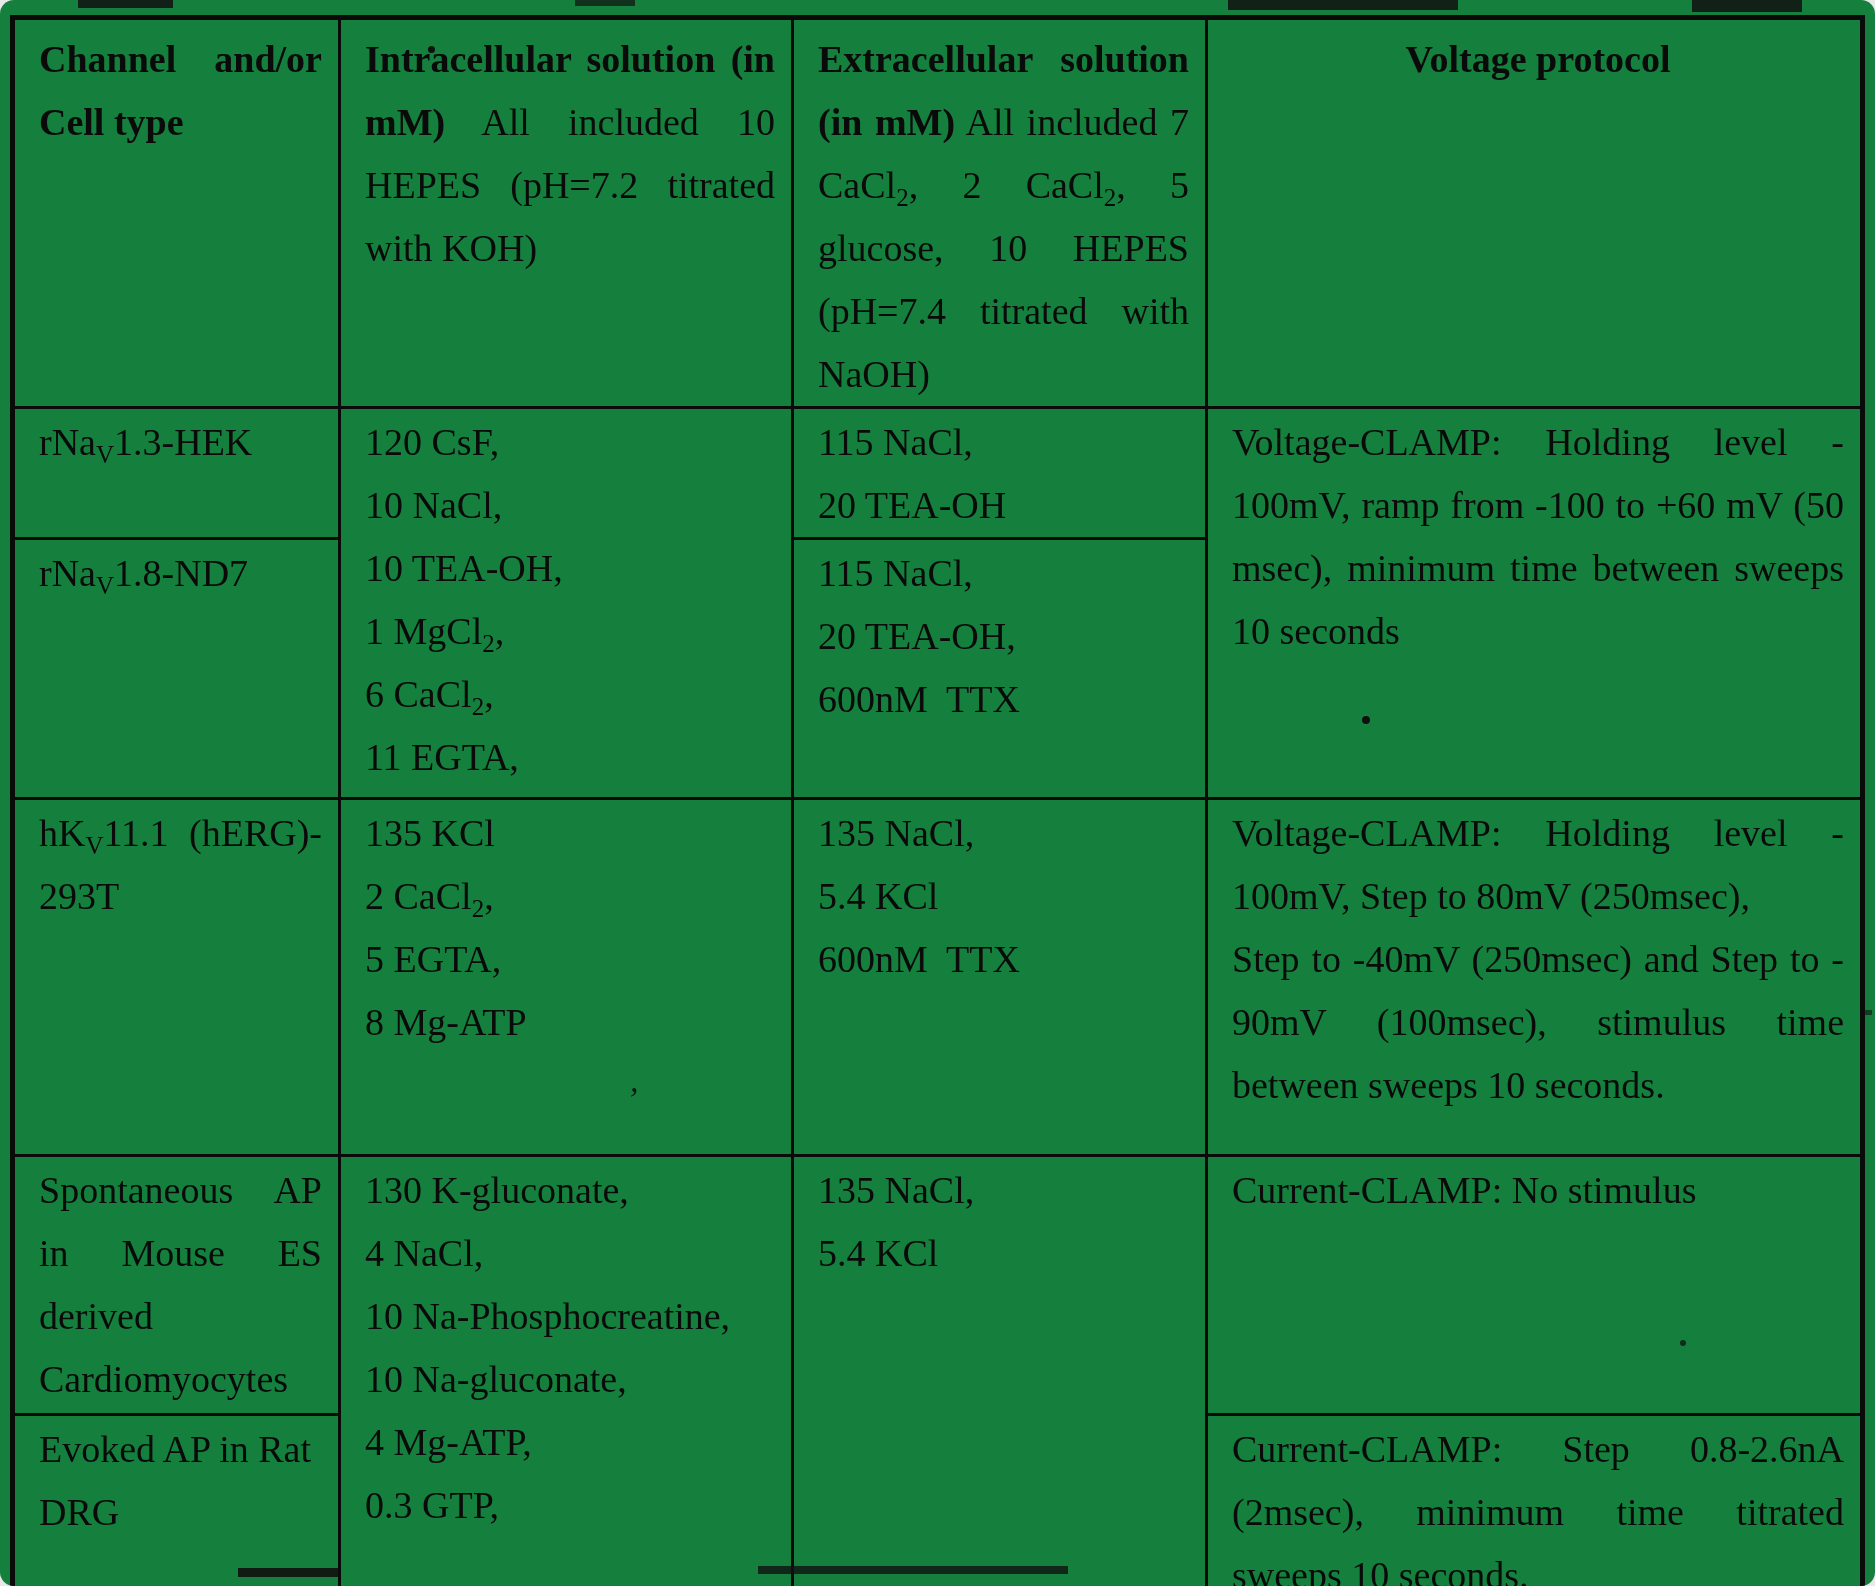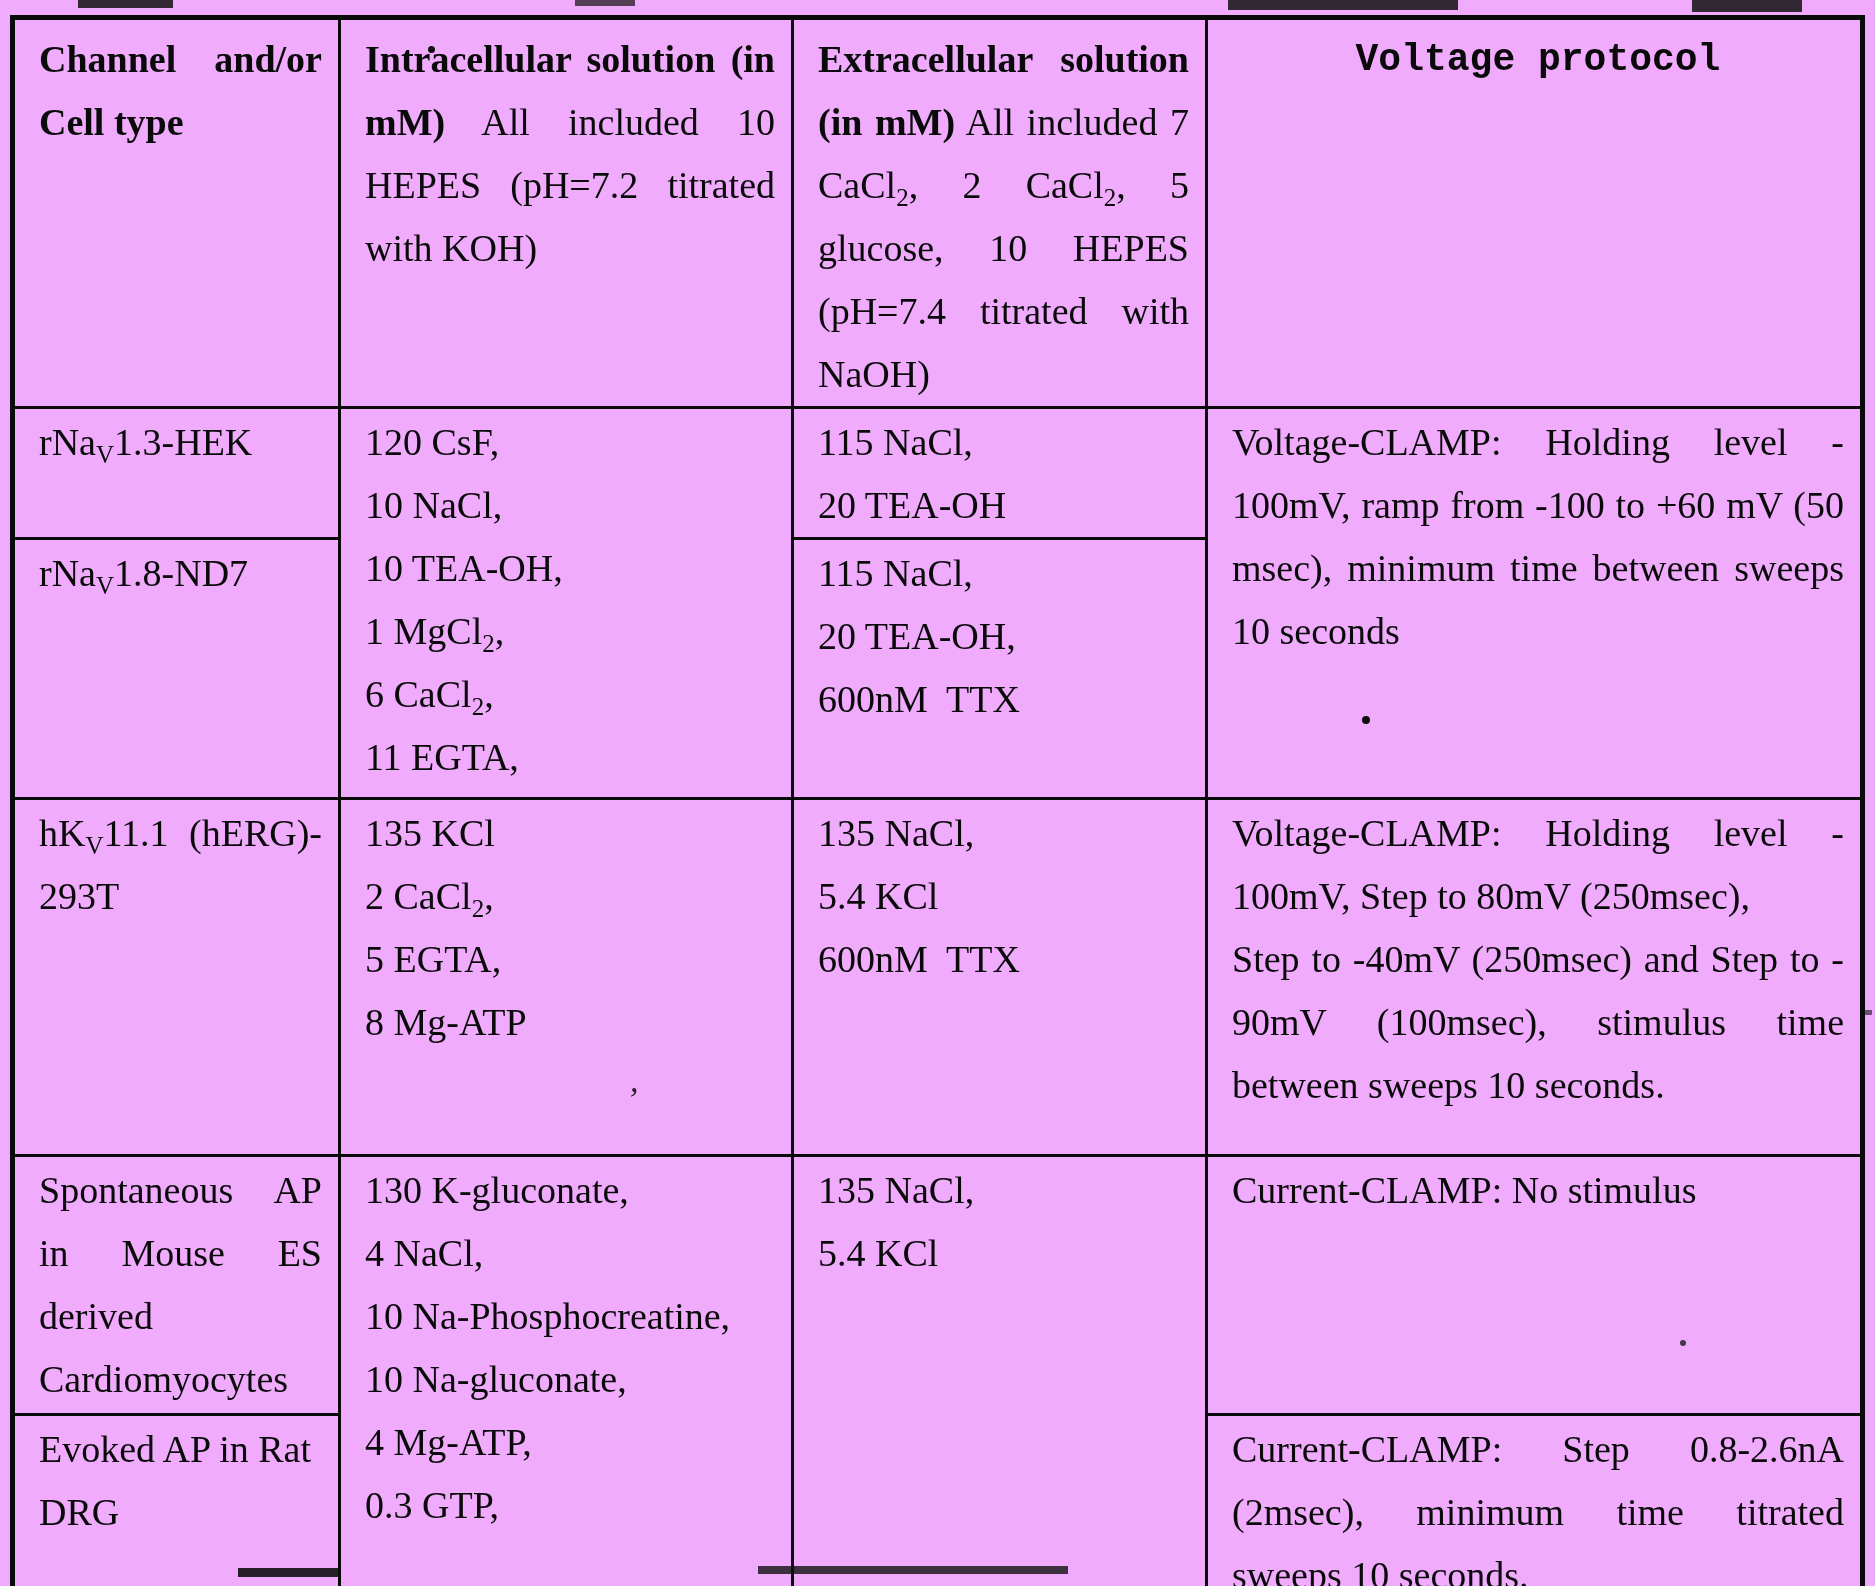--- a/index.html
+++ b/index.html
@@ -1,25 +1,25 @@
 <!DOCTYPE html>
 <html><head>
 <meta charset="utf-8">
 <style>
   html,body{margin:0;padding:0;background:#e8e8e8;}
-  #page{position:relative;width:1875px;height:1586px;background:#f0abfc;overflow:hidden;
-        font-family:"Liberation Serif","DejaVu Serif",serif;color:#0a0a0a;}
+  #page{position:relative;width:1875px;height:1586px;background:#15803d;overflow:hidden;
+        font-family:"Liberation Serif","DejaVu Serif",serif;color:#0a0a0a;border-radius:14px;}
   table.doc{position:absolute;left:10px;top:15px;border-collapse:collapse;table-layout:fixed;
             border:5px solid #0a0a0a;}
   table.doc td,table.doc th{border:3px solid #0a0a0a;vertical-align:top;text-align:left;
             font-weight:normal;padding:2px 16px 0 24px;overflow:hidden;}
   table.doc th{padding-top:8px;}
   .line{font-size:38px;line-height:63px;height:63px;white-space:pre-wrap;overflow:hidden;}
   .line.j{text-align:justify;text-align-last:justify;-moz-text-align-last:justify;white-space:normal;}
-  .line.c{text-align:right;text-align-last:center;white-space:normal;font-family:Liberation Mono, monospace;}
+  .line.c{text-align:right;text-align-last:center;white-space:normal;}
   .b{font-weight:bold;}
   .sub{font-size:25px;vertical-align:-8px;}
   .noise{position:absolute;background:#101010;color:#101010;line-height:1;
          font:italic 34px "Liberation Serif",serif;}
   .noise.glyph{background:none;}
 </style>
 </head>
 <body>
 
 <div id="page">

